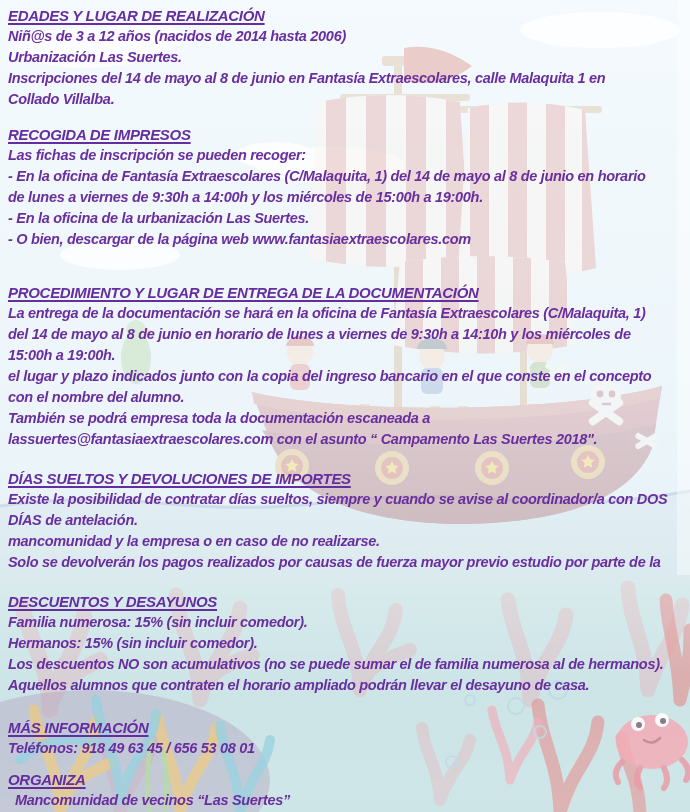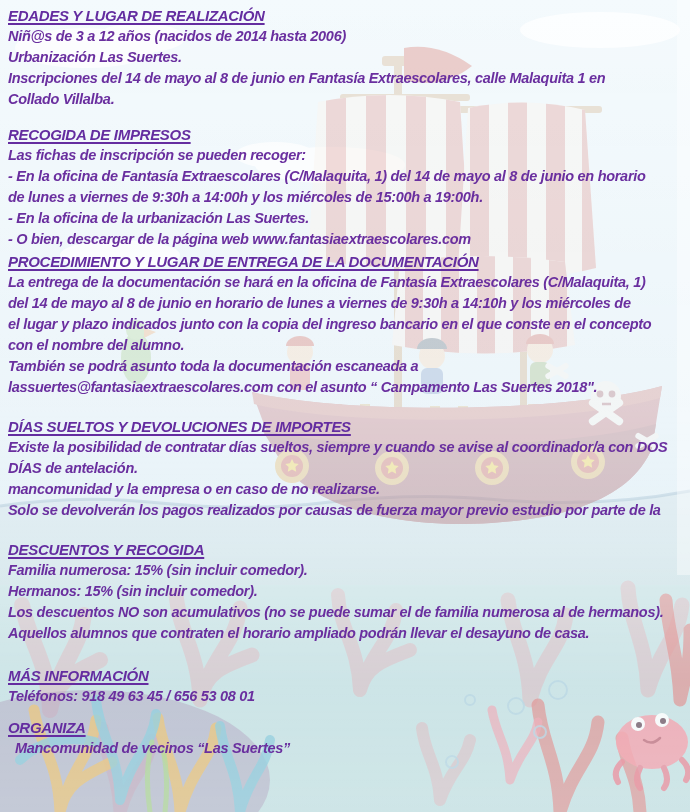--- a/index.html
+++ b/index.html
@@ -16,21 +16,21 @@
     font-size:14.5px;line-height:21px;letter-spacing:-0.3px;
   }
   .sec{margin:0}
   .sec h2{
     margin:0;font-size:15px;line-height:21px;color:#642da0;
     text-decoration:underline;text-decoration-thickness:1.5px;text-underline-offset:2px;
     white-space:nowrap;
   }
   .ln{white-space:nowrap}
   .indent{padding-left:7px}
-  .mb1{margin-bottom:14px}.mb2{margin-bottom:1px}.mb3{margin-bottom:18px}
+  .mb1{margin-bottom:14px}.mb2{margin-bottom:32px}.mb3{margin-bottom:18px}
   .mb4{margin-bottom:18px}.mb5{margin-bottom:21px}.mb6{margin-bottom:10px}
 </style>
 </head>
 <body>
 
 <svg class="bg" viewBox="0 0 690 812" aria-hidden="true">
   <defs>
     <linearGradient id="skyG" x1="0" y1="0" x2="0" y2="1">
       <stop offset="0" stop-color="#e6f3fa"></stop>
         <stop offset="1" stop-color="#d5e9f3"></stop>
@@ -261,36 +261,37 @@
     <div class="ln">- En la oficina de Fantasía Extraescolares (C/Malaquita, 1) del 14 de mayo al 8 de junio en horario</div>
     <div class="ln">de lunes a viernes de 9:30h a 14:00h y los miércoles de 15:00h a 19:00h.</div>
     <div class="ln">- En la oficina de la urbanización Las Suertes.</div>
     <div class="ln">- O bien, descargar de la página web www.fantasiaextraescolares.com</div>
   </section>
 
   <section class="sec mb3">
     <h2>PROCEDIMIENTO Y LUGAR DE ENTREGA DE LA DOCUMENTACIÓN</h2>
     <div class="ln">La entrega de la documentación se hará en la oficina de Fantasía Extraescolares (C/Malaquita, 1)</div>
     <div class="ln">del 14 de mayo al 8 de junio en horario de lunes a viernes de 9:30h a 14:10h y los miércoles de</div>
+    <div class="ln">15:00h a 19:00h.</div>
     <div class="ln">el lugar y plazo indicados junto con la copia del ingreso bancario en el que conste en el concepto</div>
     <div class="ln">con el nombre del alumno.</div>
-    <div class="ln">También se podrá asunto toda la documentación escaneada a</div>
+    <div class="ln">También se podrá empresa toda la documentación escaneada a</div>
     <div class="ln">lassuertes@fantasiaextraescolares.com con el asunto “ Campamento Las Suertes 2018".</div>
   </section>
 
   <section class="sec mb4">
     <h2>DÍAS SUELTOS Y DEVOLUCIONES DE IMPORTES</h2>
     <div class="ln">Existe la posibilidad de contratar días sueltos, siempre y cuando se avise al coordinador/a con DOS</div>
     <div class="ln">DÍAS de antelación.</div>
     <div class="ln">mancomunidad y la empresa o en caso de no realizarse.</div>
     <div class="ln">Solo se devolverán los pagos realizados por causas de fuerza mayor previo estudio por parte de la</div>
   </section>
 
   <section class="sec mb5">
-    <h2>DESCUENTOS Y RECOGIDA</h2>
+    <h2>DESCUENTOS Y DESAYUNOS</h2>
     <div class="ln">Familia numerosa: 15% (sin incluir comedor).</div>
     <div class="ln">Hermanos: 15% (sin incluir comedor).</div>
     <div class="ln">Los descuentos NO son acumulativos (no se puede sumar el de familia numerosa al de hermanos).</div>
     <div class="ln">Aquellos alumnos que contraten el horario ampliado podrán llevar el desayuno de casa.</div>
   </section>
 
   <section class="sec mb6">
     <h2>MÁS INFORMACIÓN</h2>
     <div class="ln">Teléfonos: 918 49 63 45 / 656 53 08 01</div>
   </section>

